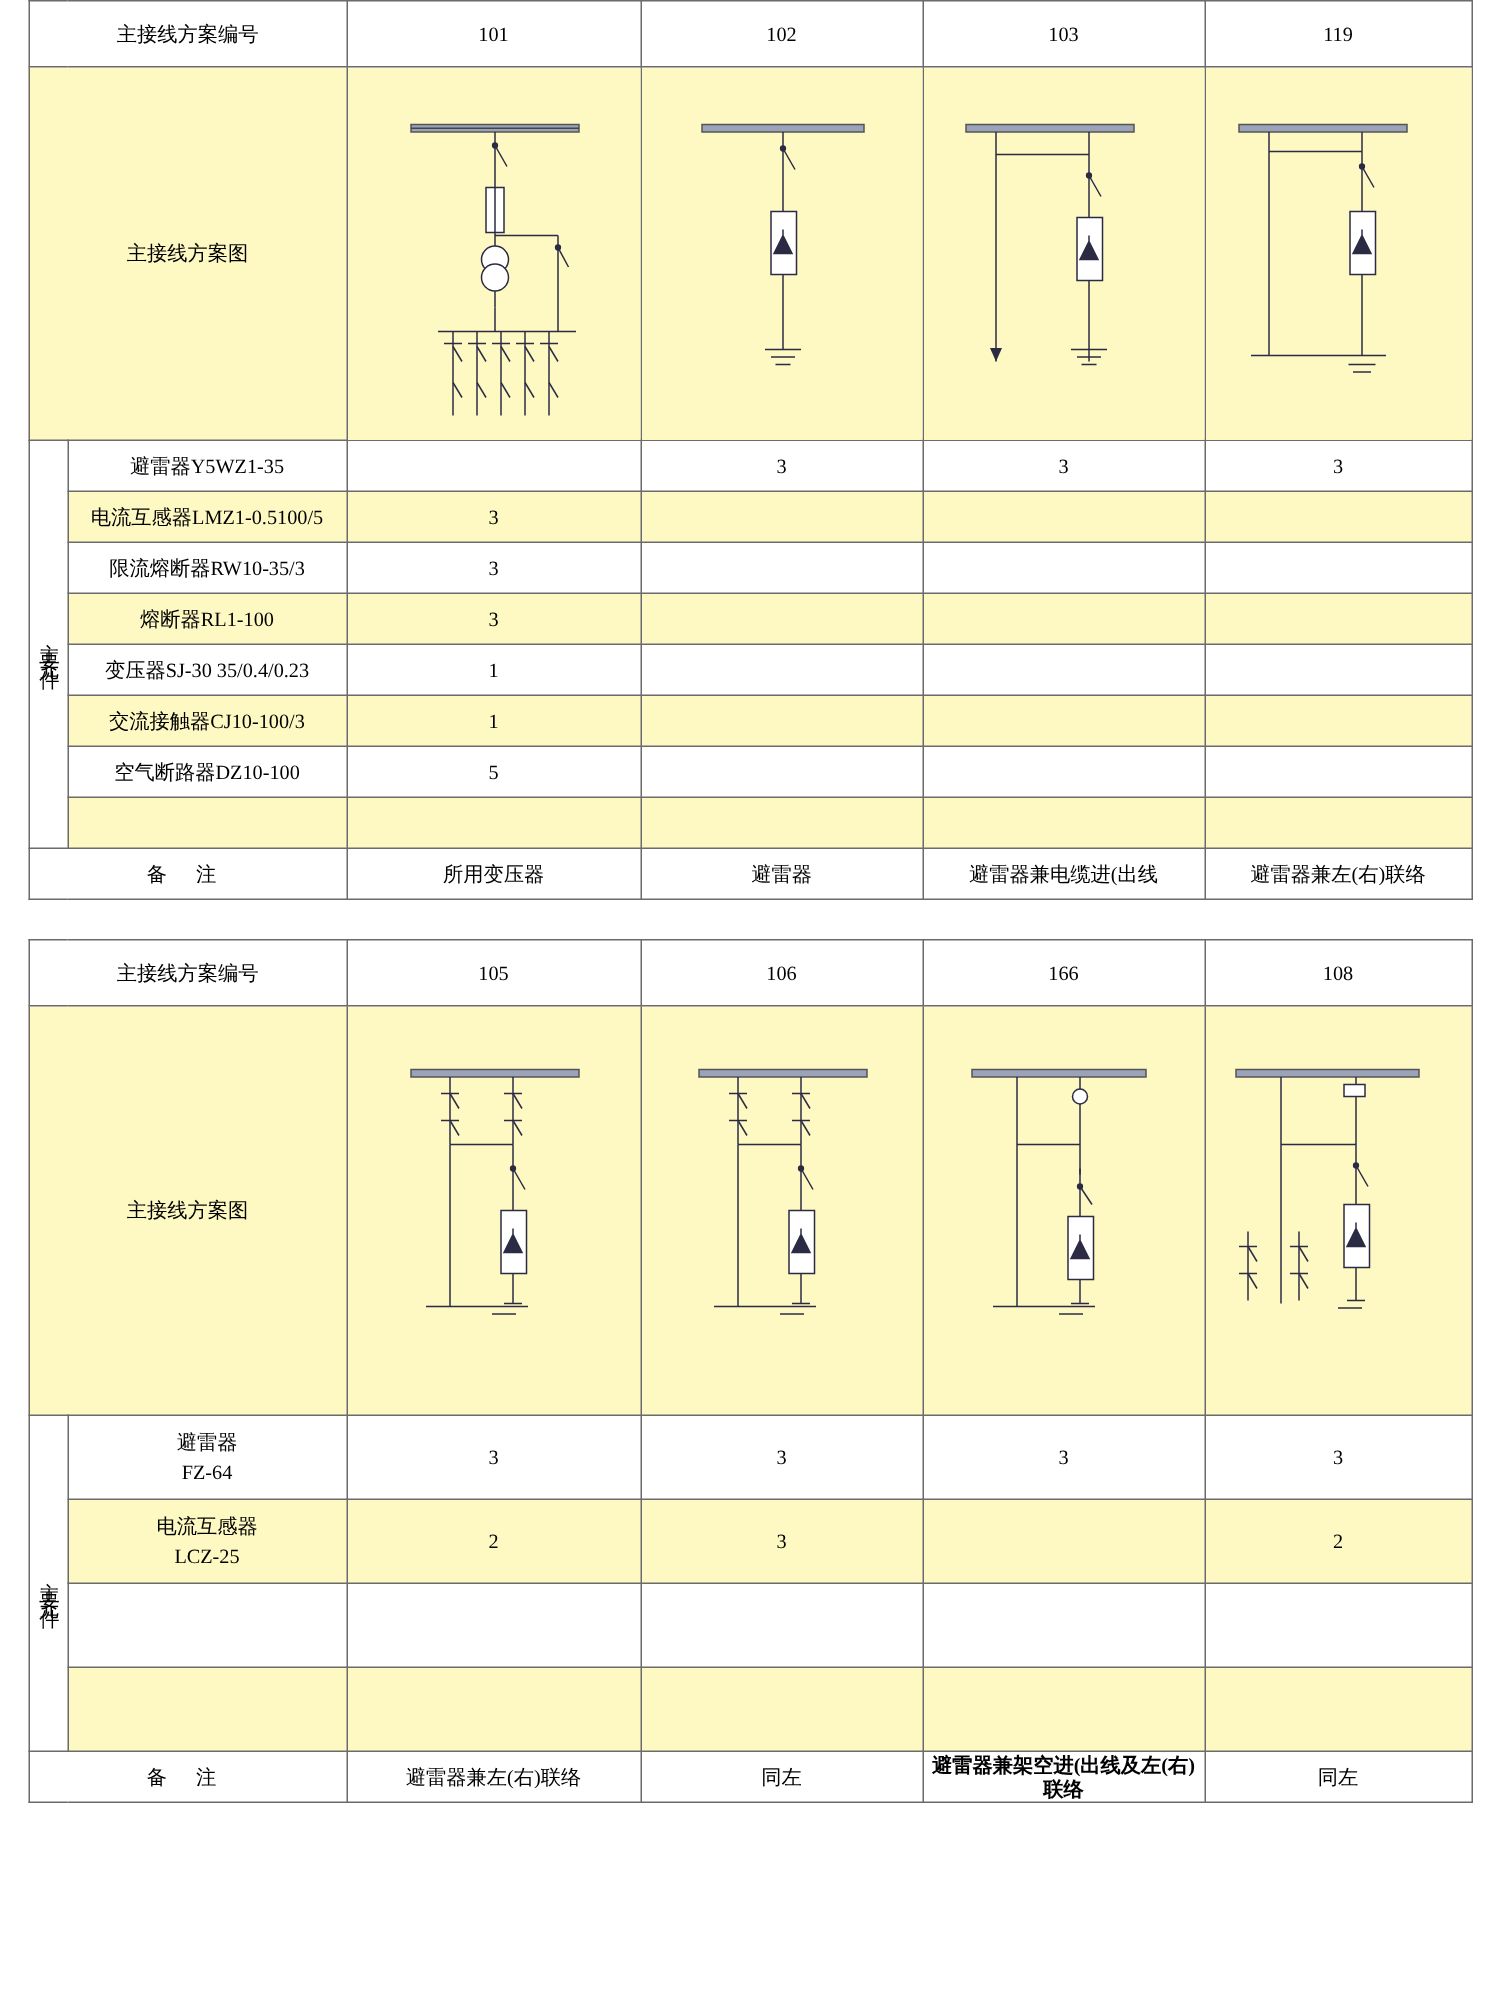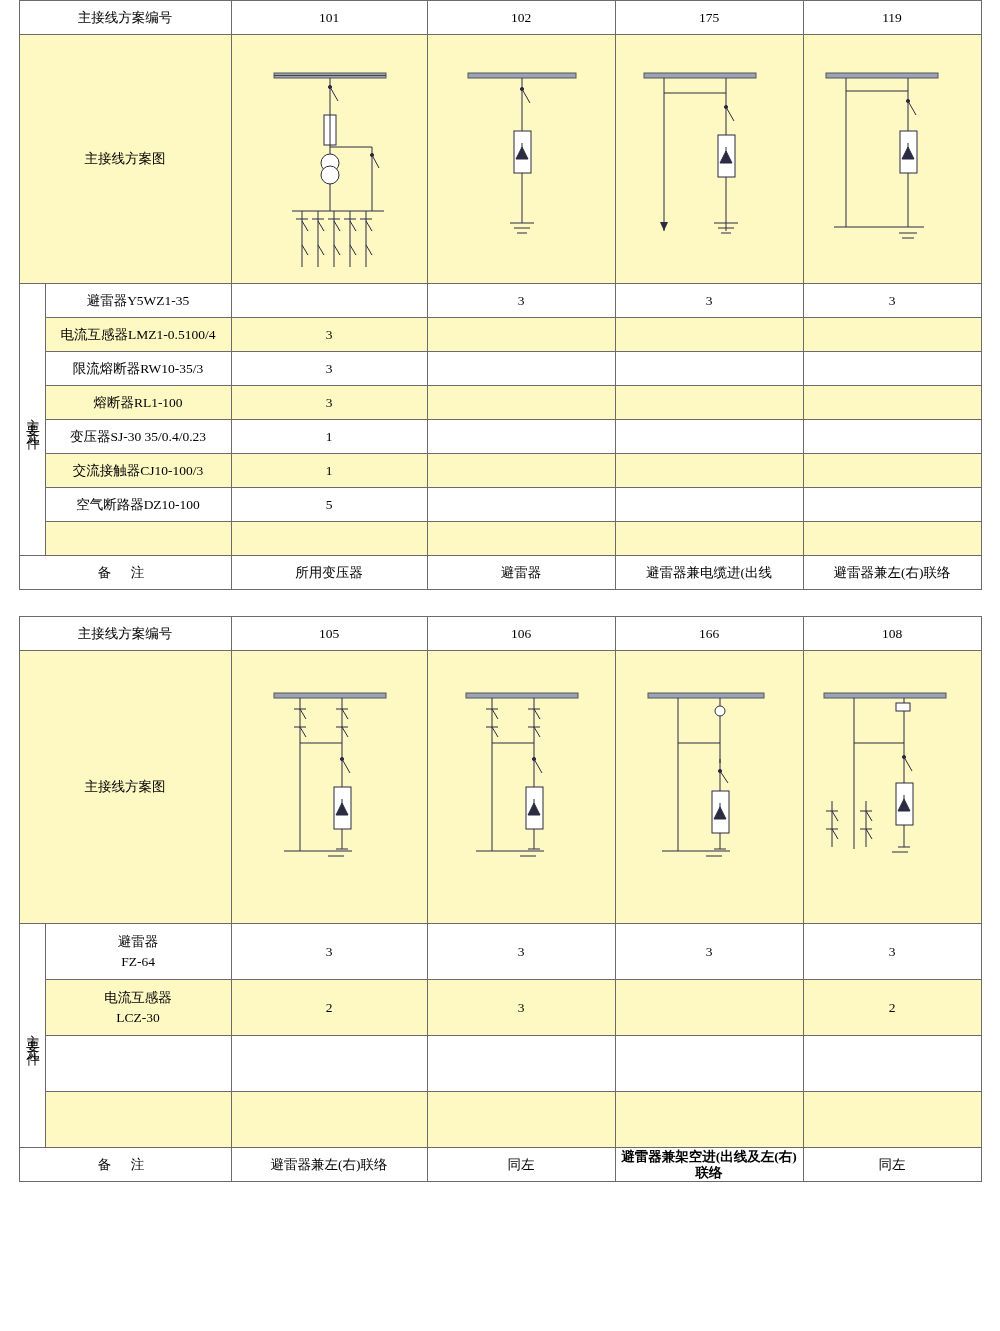--- a/index.html
+++ b/index.html
@@ -47,21 +47,21 @@
     font-size: 14px;
     line-height: 1.1;
     white-space: nowrap;
   }
   .lbl-left {
     text-align: left;
     padding-left: 16px;
     font-size: 13.5px;
   }
   .hdr {
-    height: 34px;
+    height: 44px;
   }
   .rowh {
     height: 34px;
   }
   .note-row {
     height: 34px;
     margin-top: 42px;
   }
   .spaced {
     letter-spacing: 8px;
@@ -109,21 +109,21 @@
       <col style="width:188px">
       <col style="width:188px">
       <col style="width:178px">
     </colgroup>
 
     <tbody>
         <tr class="hdr">
       <td class="white" colspan="2">主接线方案编号</td>
       <td class="white">101</td>
       <td class="white">102</td>
-      <td class="white">175</td>
+      <td class="white">103</td>
       <td class="white">119</td>
     </tr>
 
     <tr>
       <td class="shade" colspan="2">主接线方案图</td>
 
       <td class="shade diagram-cell">
         <svg width="196" height="248" viewBox="0 0 196 248">
           <g stroke="#2b2b44" fill="none" stroke-width="1">
 
@@ -238,21 +238,21 @@
     <tr class="rowh">
       <td class="white vert" rowspan="8">主要元件</td>
       <td class="white lbl-left">避雷器Y5WZ1-35</td>
       <td class="white"></td>
       <td class="white">3</td>
       <td class="white">3</td>
       <td class="white">3</td>
     </tr>
 
     <tr class="rowh">
-      <td class="shade lbl-left">电流互感器LMZ1-0.5100/4</td>
+      <td class="shade lbl-left">电流互感器LMZ1-0.5100/5</td>
       <td class="shade">3</td>
       <td class="shade"></td>
       <td class="shade"></td>
       <td class="shade"></td>
     </tr>
 
     <tr class="rowh">
       <td class="white lbl-left">限流熔断器RW10-35/3</td>
       <td class="white">3</td>
       <td class="white"></td>
@@ -455,21 +455,21 @@
       </td>
       <td class="white">3</td>
       <td class="white">3</td>
       <td class="white">3</td>
       <td class="white">3</td>
     </tr>
 
     <tr class="elem2">
       <td class="shade two-line">
         <div>电流互感器</div>
-        <div>LCZ-30</div>
+        <div>LCZ-25</div>
       </td>
       <td class="shade">2</td>
       <td class="shade">3</td>
       <td class="shade"></td>
       <td class="shade">2</td>
     </tr>
 
     <tr class="elem2">
       <td class="white two-line">
         <div></div>

